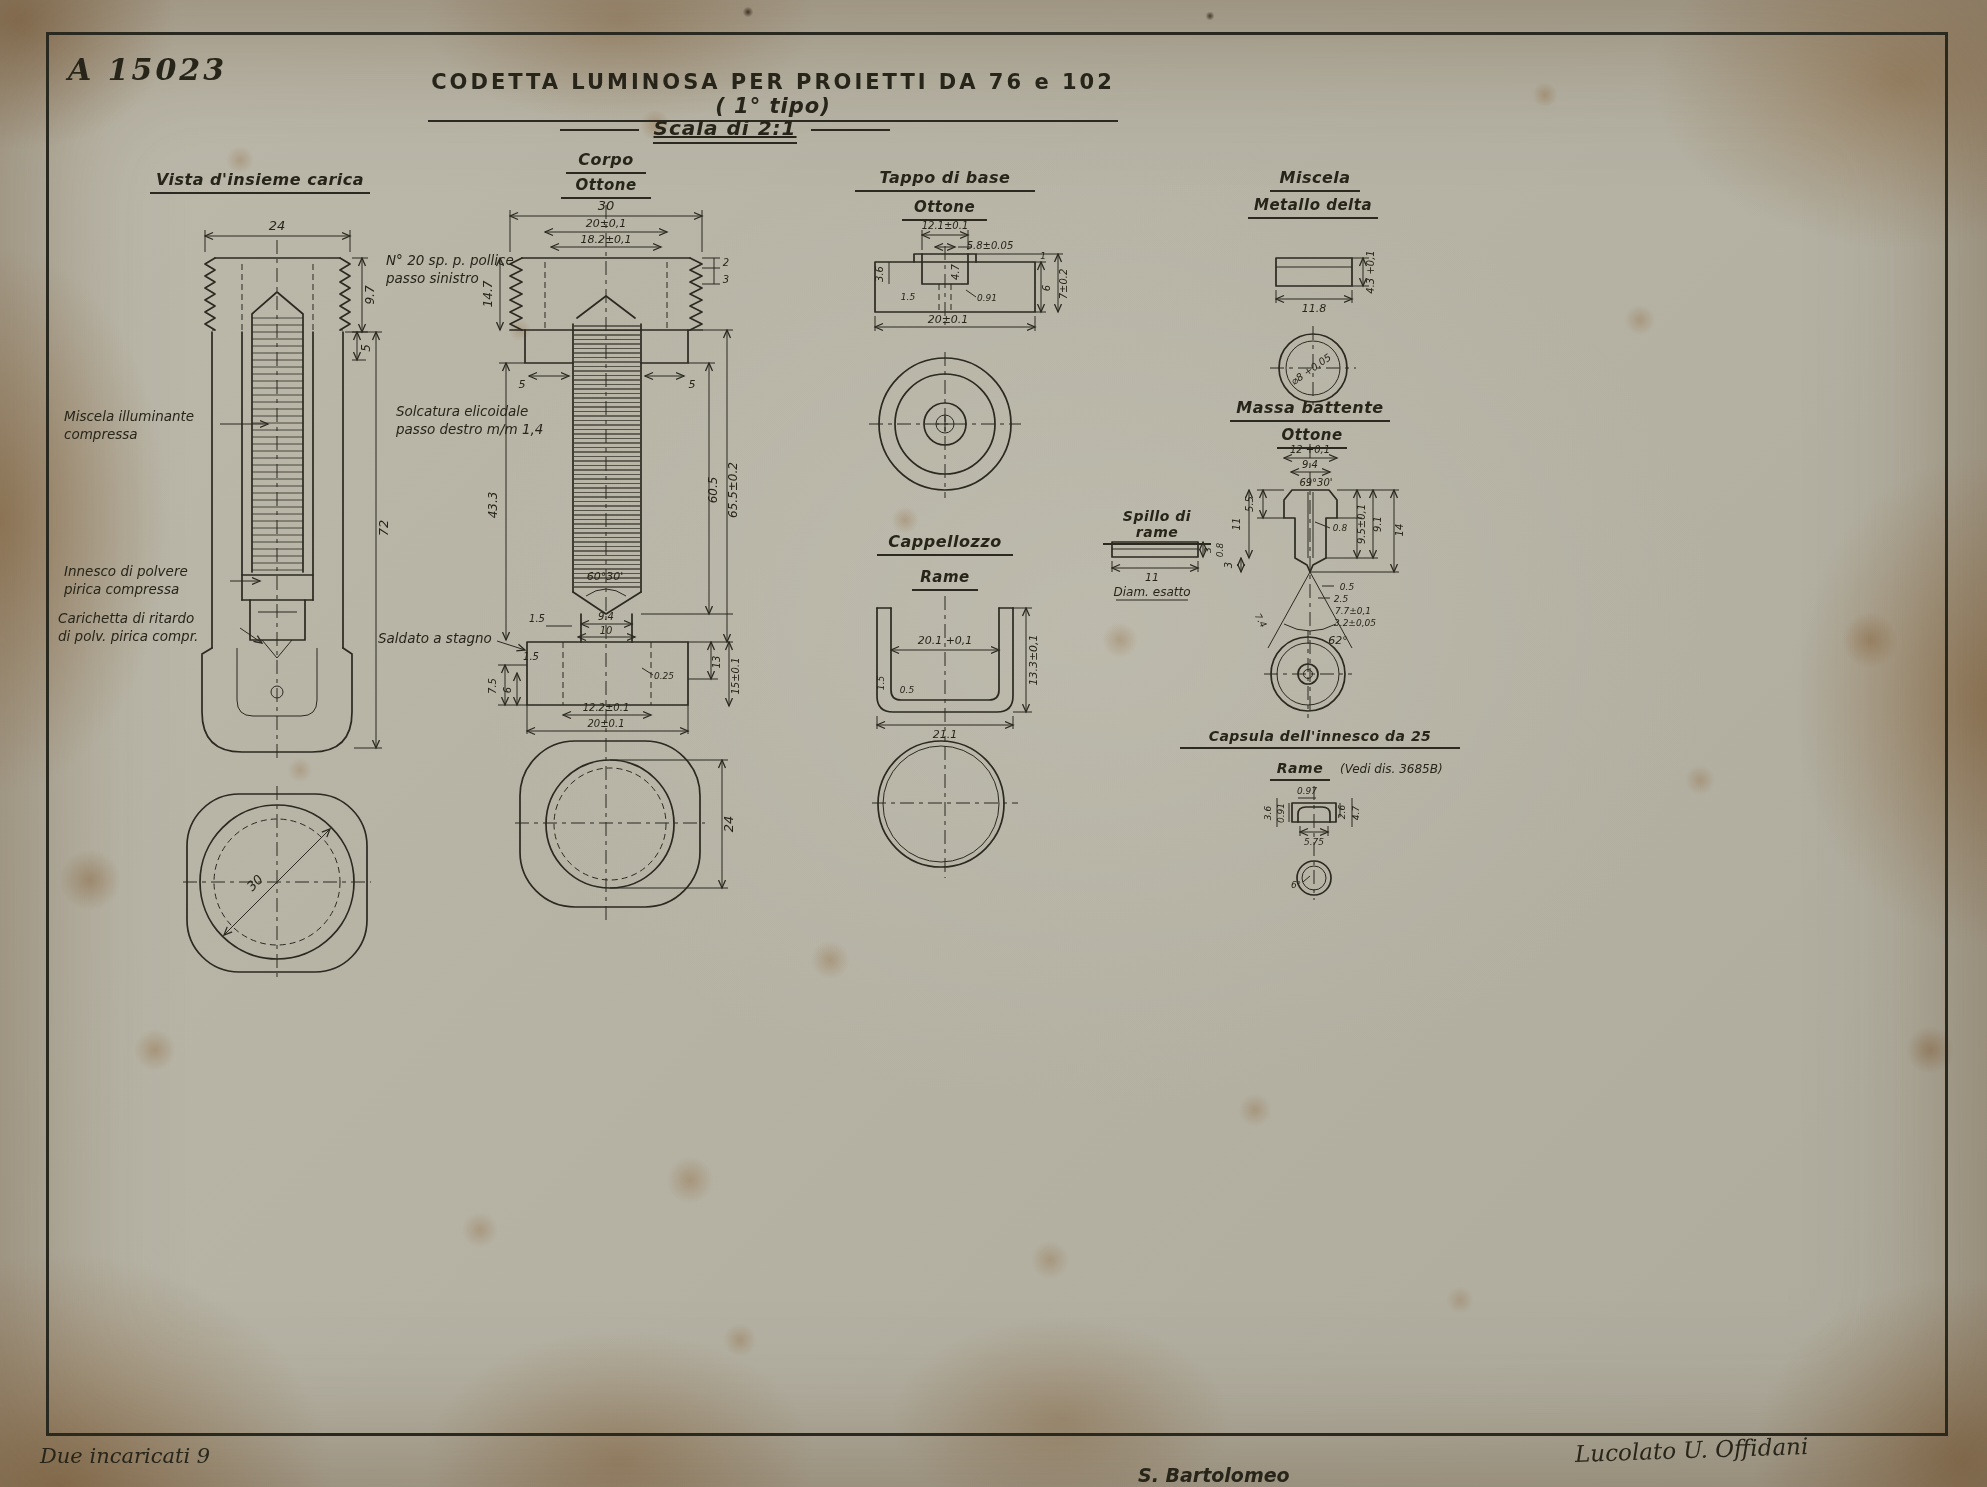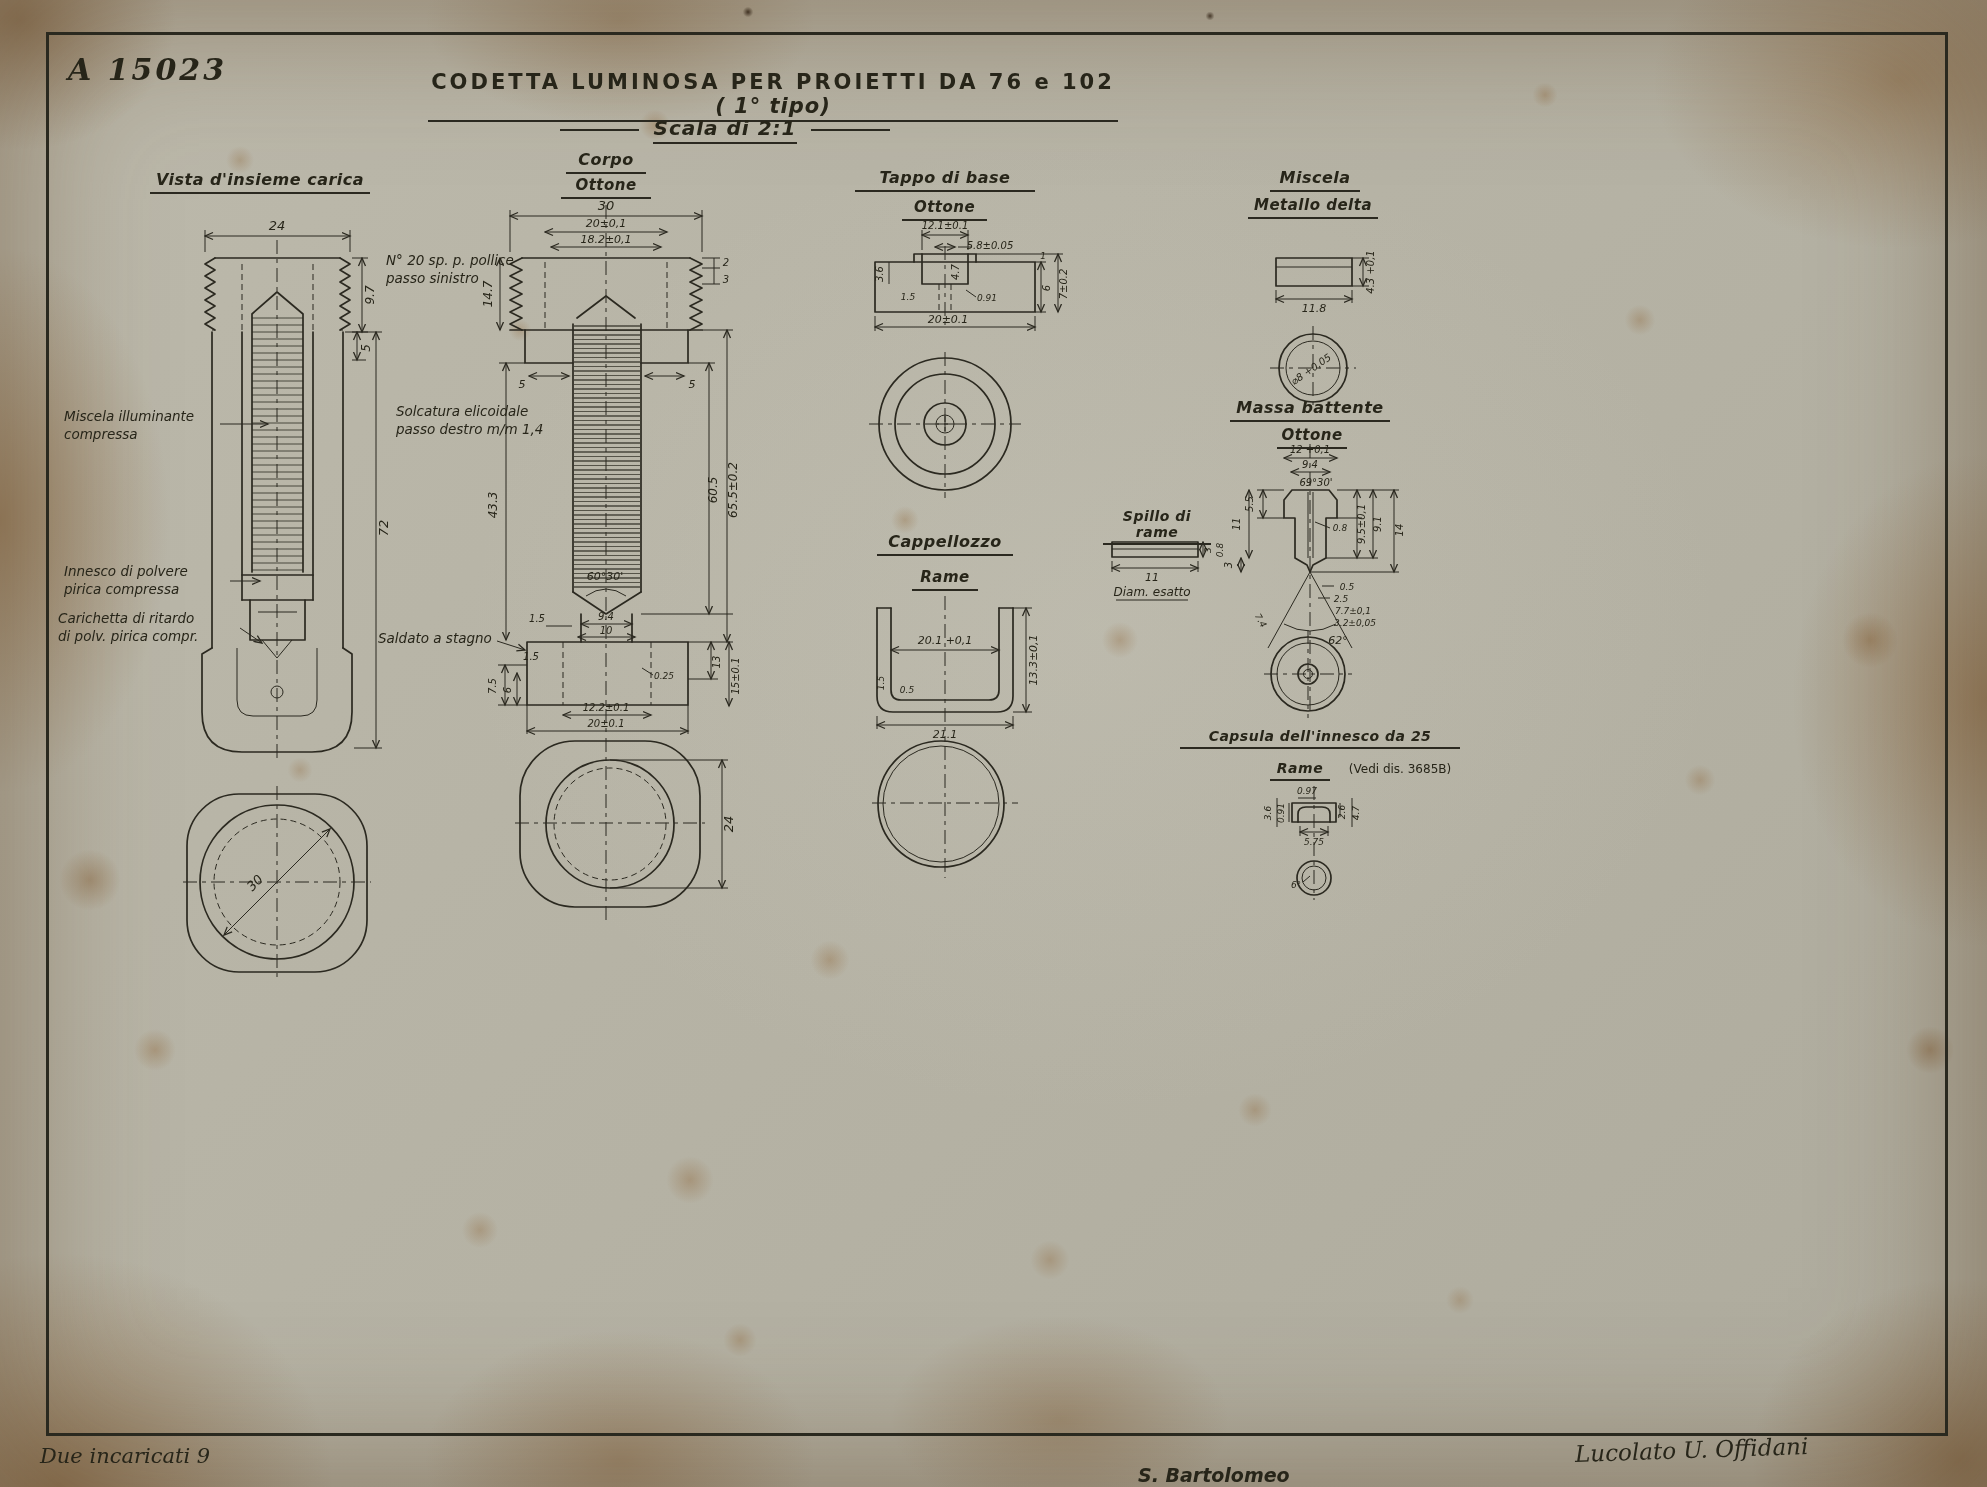--- a/index.html
+++ b/index.html
@@ -48,27 +48,27 @@
            border:3px solid #2a291f; }
   .abs { position:absolute; }
   .hand { font-family:"DejaVu Serif", serif; font-style:italic; }
   .code { left:68px; top:52px; font-size:30px; font-weight:bold; letter-spacing:3px; }
   .main-title { left:428px; top:70px; width:690px; text-align:center; font-weight:bold;
     font-size:21px; letter-spacing:3px; border-bottom:2.5px solid #2b2920; padding-bottom:2px; }
   .main-title .suffix { letter-spacing:1px; font-style:italic; font-weight:bold; }
   .scale-row { left:560px; top:116px; width:330px; display:flex; align-items:center; gap:14px; }
   .scale-row .rule { flex:1; height:2.5px; background:#2b2920; }
   .scale-text { font-style:italic; font-weight:bold; font-size:20px; letter-spacing:1px;
-    border-bottom:2px solid #2b2920; padding-bottom:2px; }
+    border-bottom:2px solid #2b2920; padding-bottom:2px;text-decoration:underline; }
   .st { position:absolute; font-style:italic; font-weight:bold; font-size:16px; text-align:center;
     border-bottom:2px solid #2b2920; padding-bottom:3px; letter-spacing:.5px; }
   .st2 { font-size:15px; }
   .st3 { font-size:14px; }
   .note { position:absolute; font-style:italic; font-size:13.5px; line-height:1.3; white-space:pre-line; }
-  .ref-note { position:absolute; font-size:12px;text-align:center; }
+  .ref-note { position:absolute; font-style:italic; font-size:12px; }
   .footer-left { left:40px; top:1444px; font-size:21px; }
   .footer-center { left:628px; top:1440px; font-style:italic; font-weight:bold; font-size:19px; }
   .footer-center .gap { display:inline-block; width:34px; }
   .footer-place { left:1138px; top:1464px; font-style:italic; font-weight:bold; font-size:19px; }
   .footer-sign { left:1575px; top:1437px; font-size:23px; transform:rotate(-2deg); }
   .dwg { position:absolute; left:0; top:0; }
   
   .s  { fill:none; stroke:#2b2920; stroke-width:1.7; stroke-linecap:round; stroke-linejoin:round; }
   .t  { fill:none; stroke:#2b2920; stroke-width:1; }
   .cl { fill:none; stroke:#2b2920; stroke-width:1; stroke-dasharray:14 5 4 5; }

